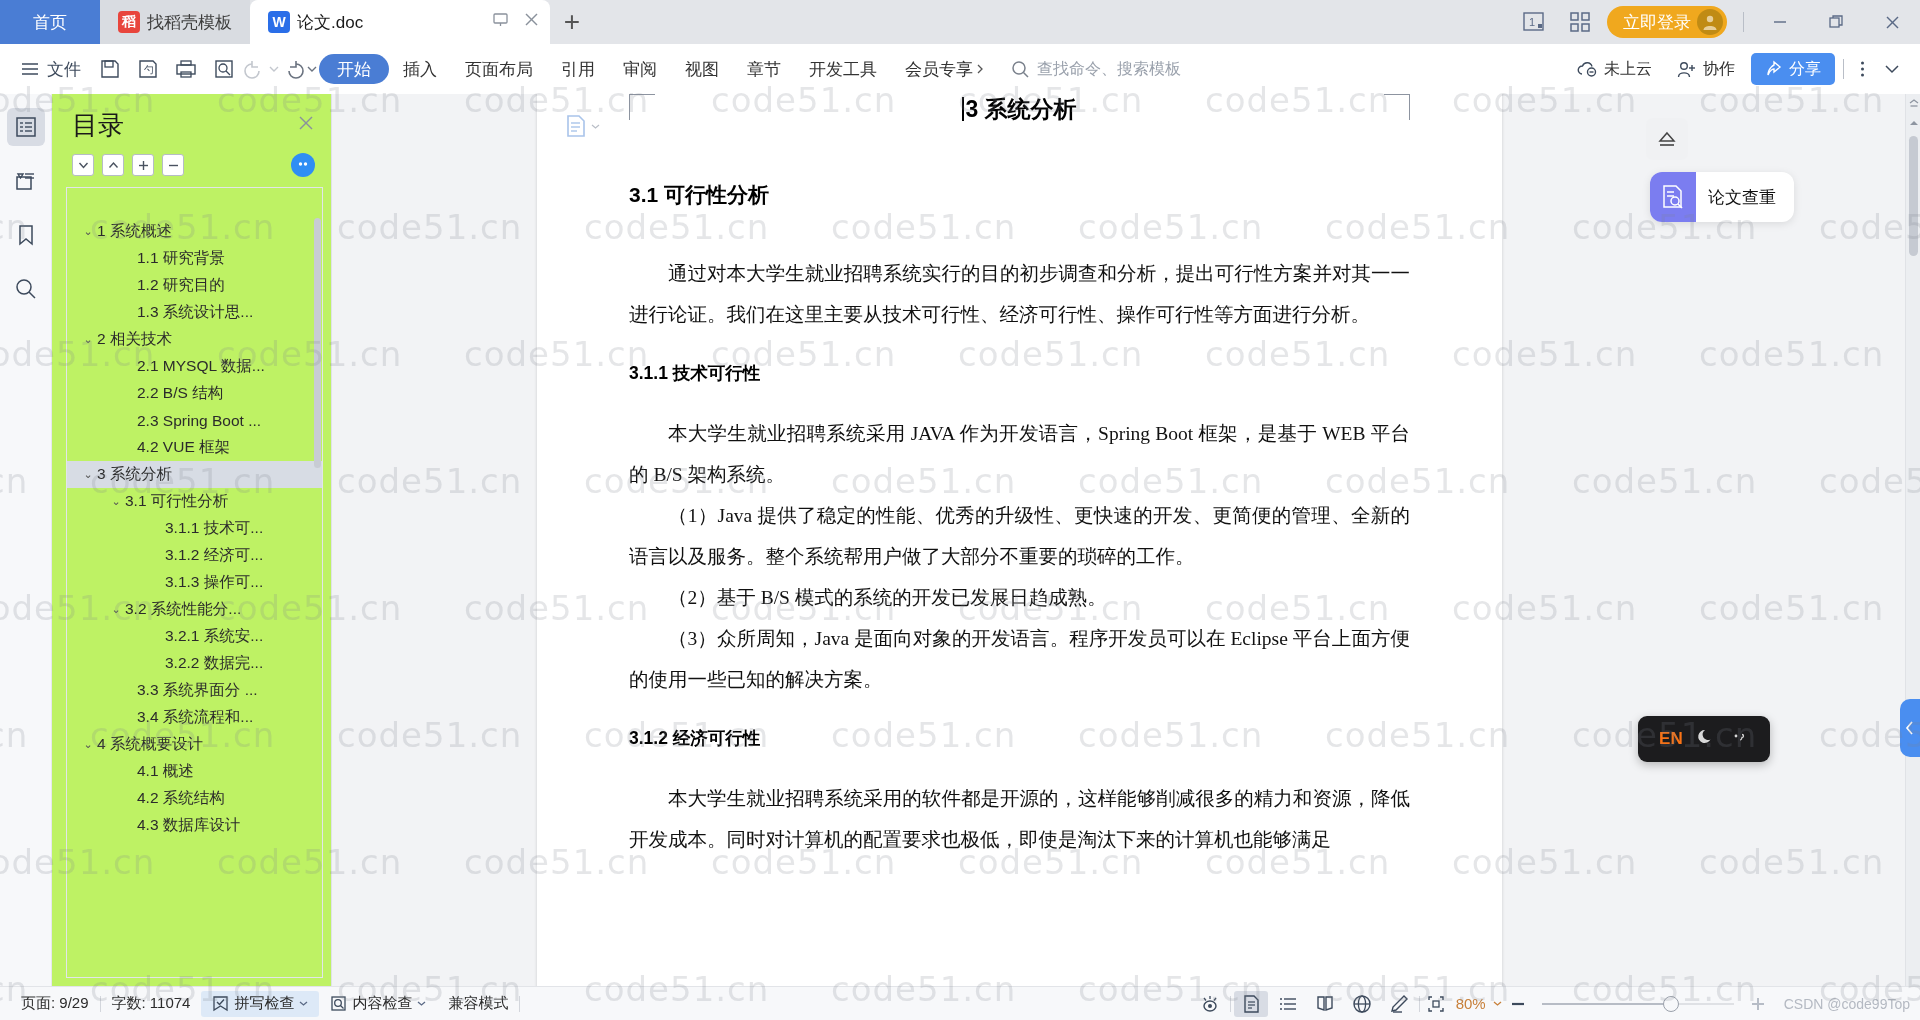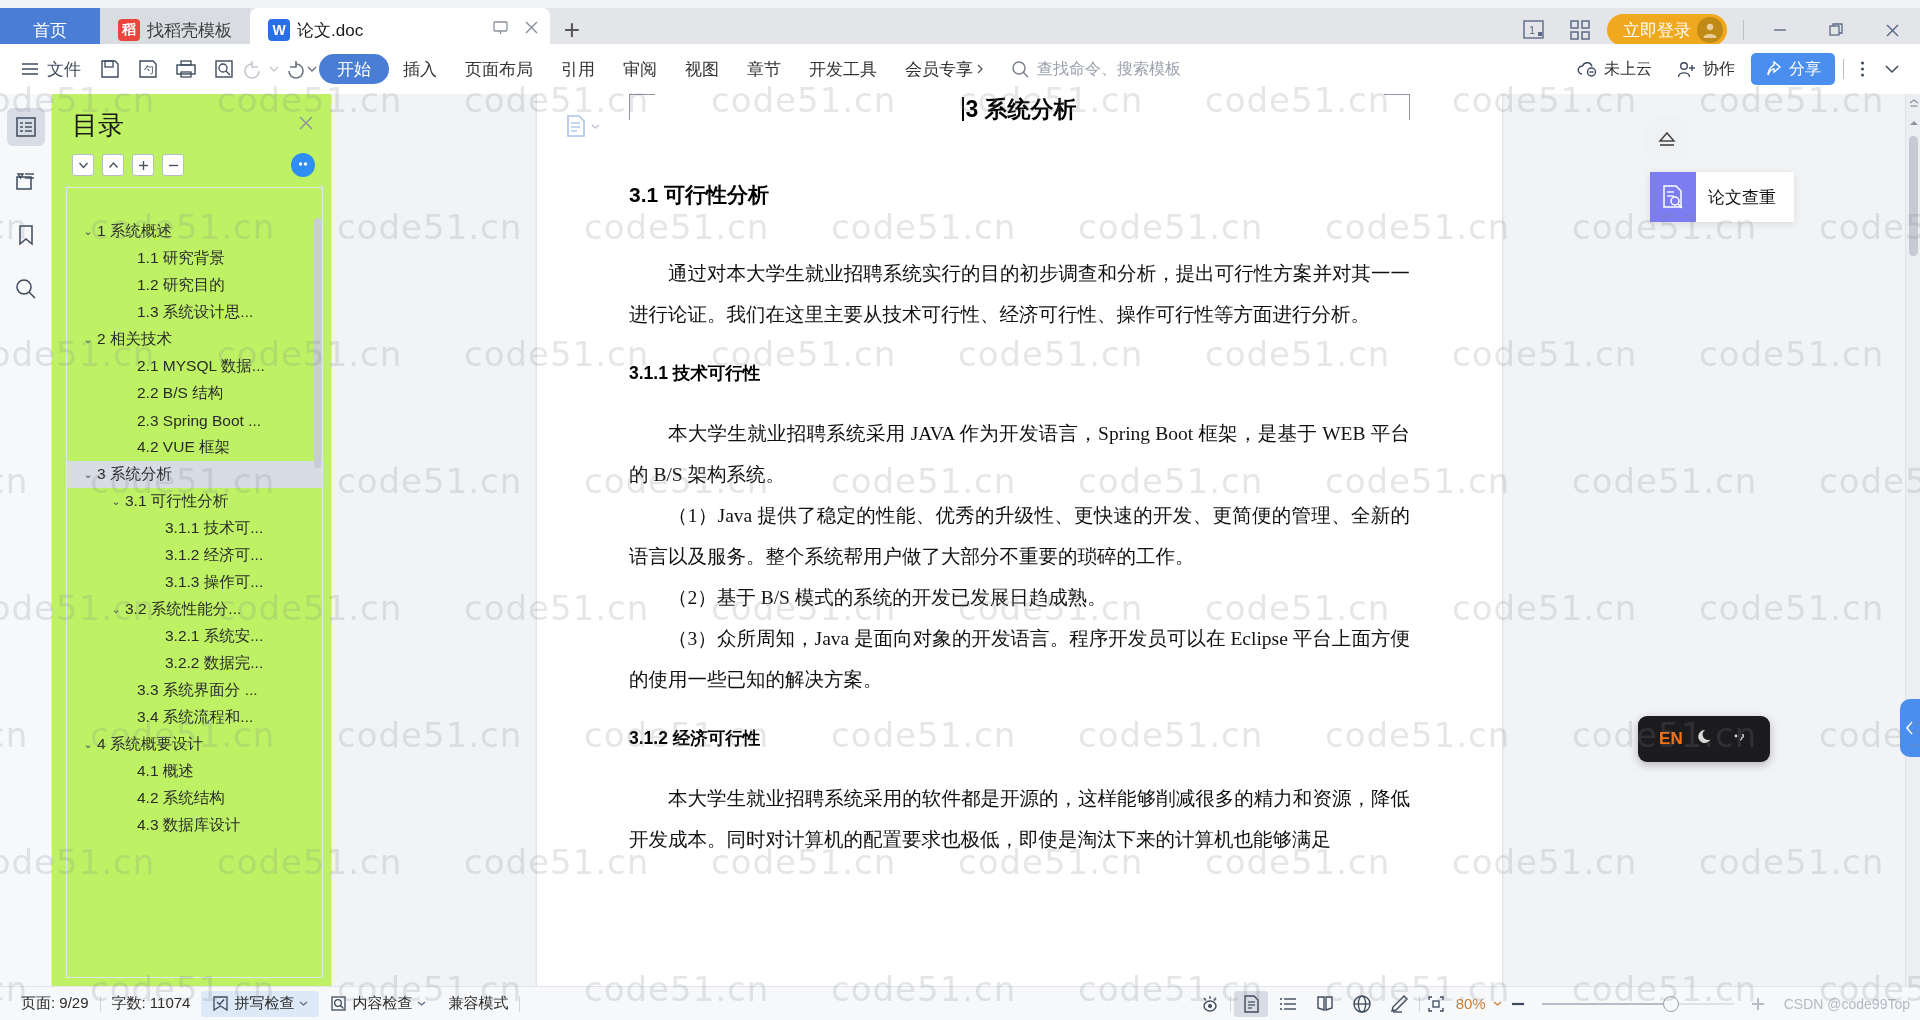--- a/index.html
+++ b/index.html
@@ -27,21 +27,20 @@
     white-space: nowrap;
     letter-spacing: 1px;
   }
 
   
   .titlebar {
     position: absolute; top: 0; left: 0; width: 1920px; height: 44px;
     background: #e3e5e9;
     display: flex; align-items: flex-end;
     z-index: 20;
-    margin-top: 8px;
   }
   .tab {
     height: 44px; display: flex; align-items: center; gap: 7px;
     padding: 0 18px; font-size: 17px; color: #333; cursor: default;
     position: relative;
   }
   .tab-home {
     background: #4a7dd4; color: #fff; width: 100px; justify-content: center;
     font-size: 17px;
   }
@@ -227,21 +226,21 @@
     position: absolute; top: 94px; right: 0; width: 300px; bottom: 34px;
     background: #f2f3f5; z-index: 15;
   }
   .rp-eject {
     position: absolute; top: 24px; left: 26px; width: 42px; height: 42px;
     background: #f0f1f3; border-radius: 7px; display: flex;
     align-items: center; justify-content: center; color: #444; cursor: pointer;
   }
   .rp-card {
     position: absolute; top: 78px; left: 30px; height: 50px;
-    background: #fff; border-radius: 0; display: flex; align-items: center;
+    background: #fff; border-radius: 12px; display: flex; align-items: center;
     box-shadow: 0 2px 8px rgba(0,0,0,0.10); overflow: hidden; cursor: pointer;
   }
   .rp-card-ico {
     width: 46px; height: 50px; background: #7b7df0; display: flex;
     align-items: center; justify-content: center; color: #fff; flex: none;
   }
   .rp-card-label { padding: 0 18px 0 12px; font-size: 17px; color: #111; }
   .rp-scrollbar {
     position: absolute; top: 0; right: 0; width: 15px; bottom: 0;
     background: #eceef1; border-left: 1px solid #e0e2e6;

